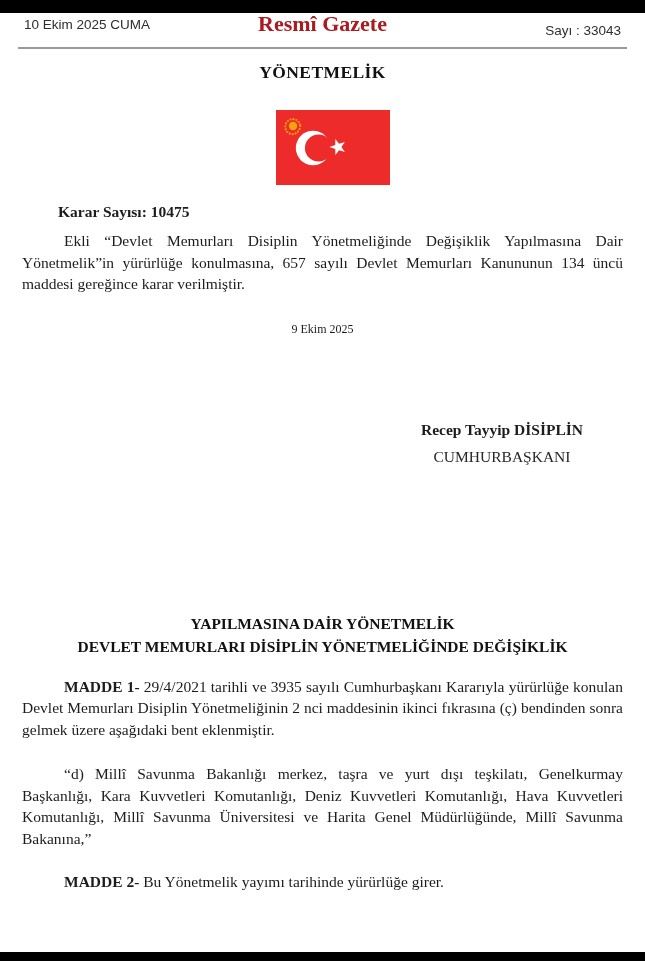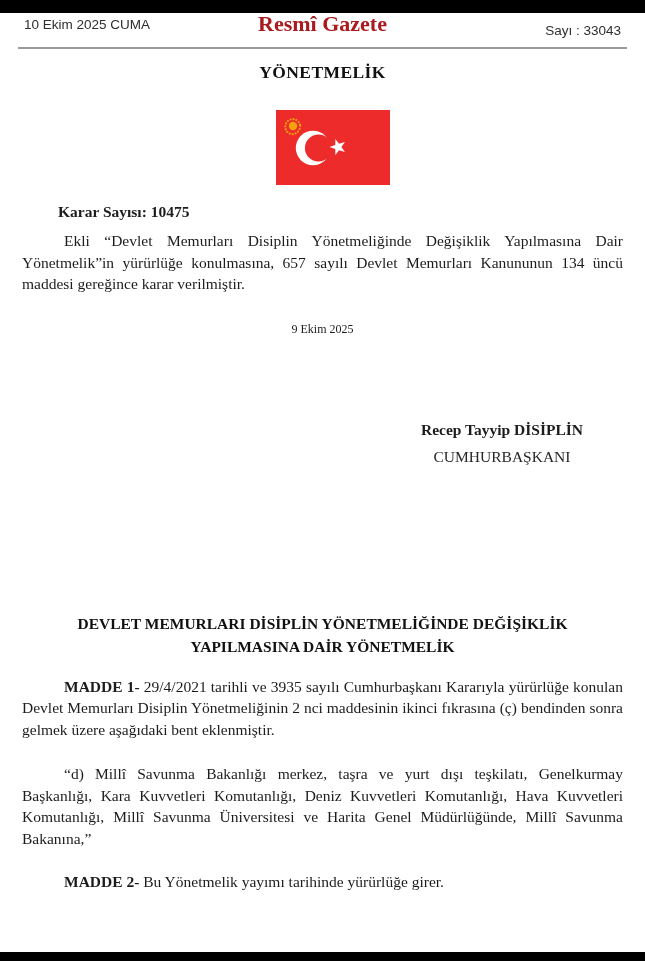--- a/index.html
+++ b/index.html
@@ -111,22 +111,22 @@
   <p class="para"><span>Ekli “Devlet Memurları Disiplin Yönetmeliğinde Değişiklik Yapılmasına Dair Yönetmelik”in yürürlüğe konulmasına, 657 sayılı Devlet Memurları Kanununun 134 üncü maddesi gereğince karar verilmiştir.</span></p>
 
   <p class="decree-date">9 Ekim 2025</p>
 
   <div class="signature">
     <div class="sig-name">Recep Tayyip DİSİPLİN</div>
     <div class="sig-role">CUMHURBAŞKANI</div>
   </div>
 
   <div class="reg-title">
+    <div>YAPILMASINA DAİR YÖNETMELİK</div>
     <div>DEVLET MEMURLARI DİSİPLİN YÖNETMELİĞİNDE DEĞİŞİKLİK</div>
-    <div>YAPILMASINA DAİR YÖNETMELİK</div>
   </div>
 
   <p class="para art-1"><b>MADDE 1-</b><span> 29/4/2021 tarihli ve 3935 sayılı Cumhurbaşkanı Kararıyla yürürlüğe konulan Devlet Memurları Disiplin Yönetmeliğinin 2 nci maddesinin ikinci fıkrasına (ç) bendinden sonra gelmek üzere aşağıdaki bent eklenmiştir.</span></p>
 
   <p class="para art-d"><span>“d) Millî Savunma Bakanlığı merkez, taşra ve yurt dışı teşkilatı, Genelkurmay Başkanlığı, Kara Kuvvetleri Komutanlığı, Deniz Kuvvetleri Komutanlığı, Hava Kuvvetleri Komutanlığı, Millî Savunma Üniversitesi ve Harita Genel Müdürlüğünde, Millî Savunma Bakanına,”</span></p>
 
   <p class="para art-2"><b>MADDE 2-</b><span> Bu Yönetmelik yayımı tarihinde yürürlüğe girer.</span></p>
 
 
   <div class="scan-bar bottom"></div>

